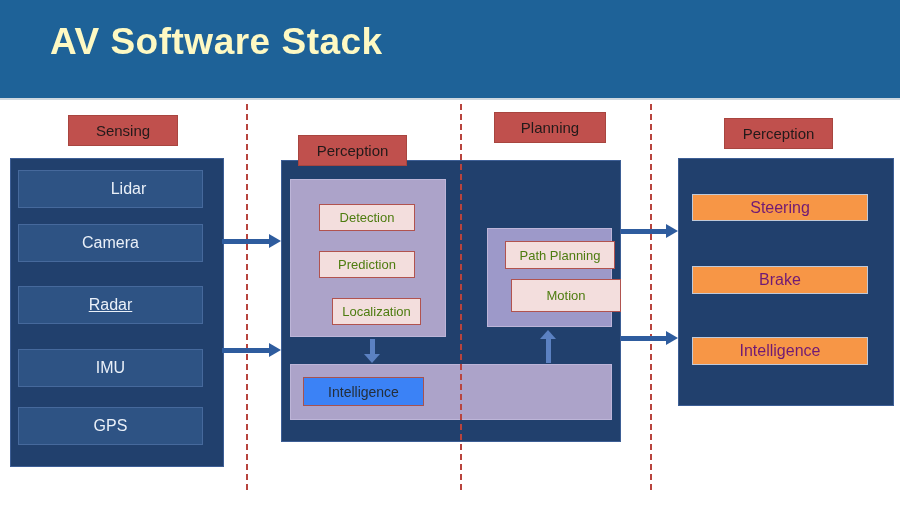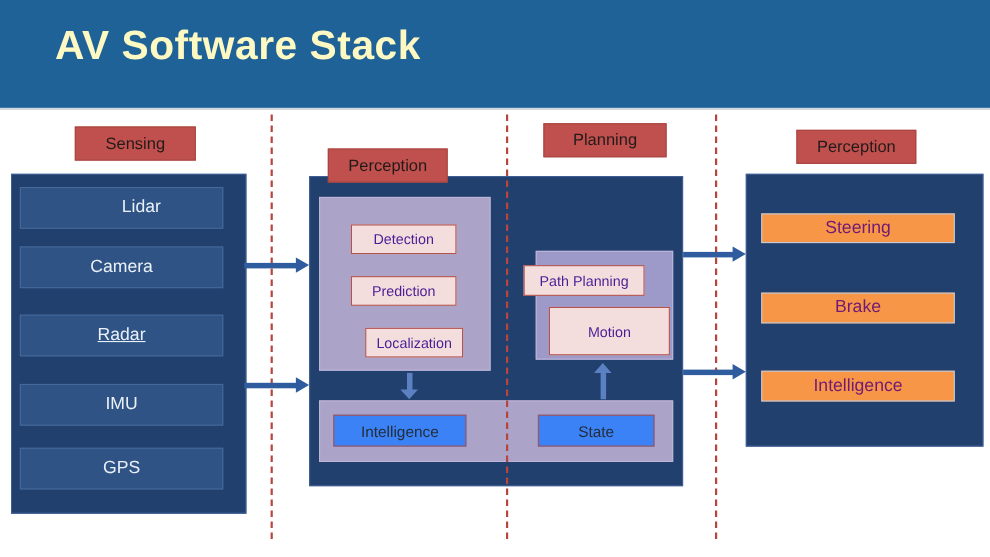--- a/index.html
+++ b/index.html
@@ -83,29 +83,29 @@
     z-index: 2;
   }
   .grp-perception { left: 290px; top: 179px; width: 156px; height: 158px; }
   .grp-planning   { left: 487px; top: 228px; width: 125px; height: 99px; background: #9D99C9; }
   .grp-shared     { left: 290px; top: 364px; width: 322px; height: 56px; }
 
   
   .pink {
     position: absolute;
     background: #F3DEDD; border: 1px solid #B1534F;
-    color: #4c1d95; font-size: 13px;
+    color: #4d7c0f; font-size: 13px;
     display: flex; align-items: center; justify-content: center;
     z-index: 3;
   }
   .pk-detection    { left: 319px; top: 204px; width: 96px;  height: 27px; }
   .pk-prediction   { left: 319px; top: 251px; width: 96px;  height: 27px; }
   .pk-localization { left: 332px; top: 298px; width: 89px;  height: 27px; }
-  .pk-pathplan     { left: 476px; top: 241px; width: 110px; height: 28px; }
-  .pk-motion       { left: 499px; top: 279px; width: 110px; height: 44px; }
+  .pk-pathplan     { left: 505px; top: 241px; width: 110px; height: 28px; }
+  .pk-motion       { left: 511px; top: 279px; width: 110px; height: 33px; }
 
   
   .lblue {
     position: absolute;
     background: #3b82f6; border: 1px solid #A65350;
     color: #242e3a; font-size: 14px;
     display: flex; align-items: center; justify-content: center;
     z-index: 7;
   }
   .lb-intelligence { left: 303px; top: 377px; width: 121px; height: 29px; }
@@ -196,21 +196,20 @@
   <div class="pink pk-detection">Detection</div>
   <div class="pink pk-prediction">Prediction</div>
   <div class="pink pk-localization">Localization</div>
 
   <div class="lav grp-planning"></div>
   <div class="pink pk-pathplan">Path Planning</div>
   <div class="pink pk-motion">Motion</div>
 
   <div class="lav grp-shared"></div>
   <div class="lblue lb-intelligence">Intelligence</div>
-  <div class="lblue lb-state">State</div>
 
   <div class="navy cont-actuation"></div>
   <div class="orange or0">Steering</div>
   <div class="orange or1">Brake</div>
   <div class="orange or2">Intelligence</div>
 
   <div class="harrow ha-s1">
     <div class="shaft"></div>
     <div class="head"></div>
   </div>

